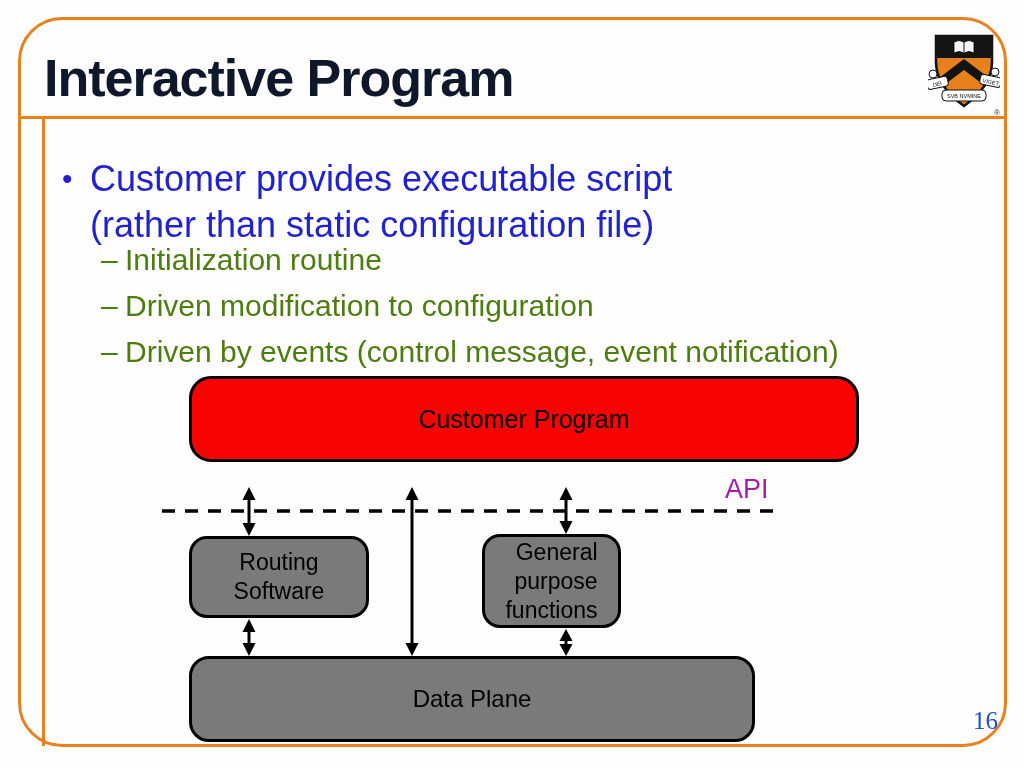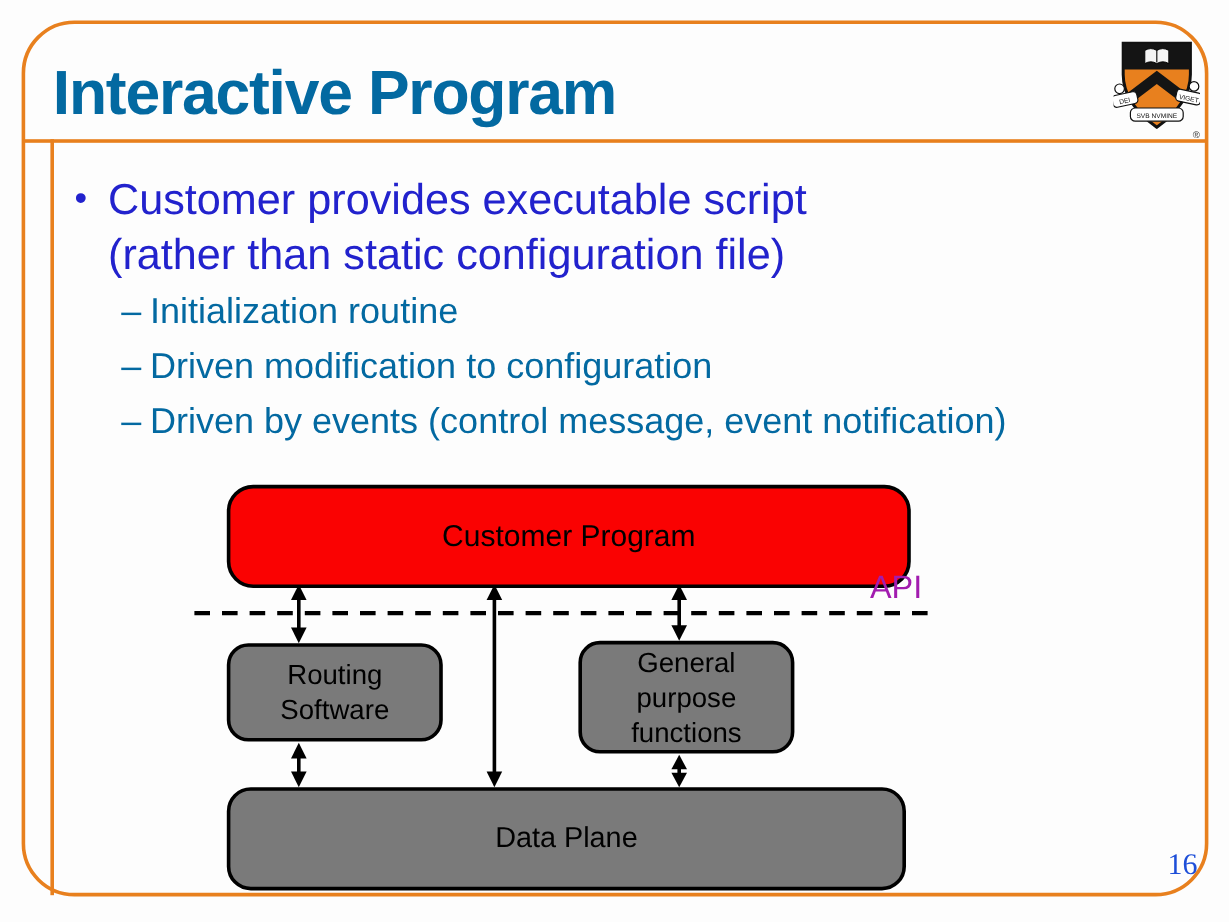--- a/index.html
+++ b/index.html
@@ -11,43 +11,43 @@
   }
   
   .frame{
     position:absolute;left:18px;top:17px;width:989px;height:730px;
     box-sizing:border-box;border:3px solid #E8801E;border-radius:44px;
   }
   .h-divider{position:absolute;left:19px;top:116px;width:986px;height:3px;background:#E8801E;}
   .v-accent{position:absolute;left:42px;top:116px;width:3px;height:630px;background:#E8801E;}
   .title{
     position:absolute;left:44px;top:52px;font-size:52px;line-height:52px;
-    font-weight:700;letter-spacing:-1px;color:#0369a1;white-space:nowrap;
+    font-weight:700;letter-spacing:-1px;color:#0f172a;white-space:nowrap;
   }
   .pagenum{
     position:absolute;left:964px;top:707px;width:34px;text-align:right;
     font-family:"Liberation Serif",serif;font-size:25px;color:#1d4ed8;
   }
   
-  .bullet-line{position:absolute;font-size:36px;line-height:40px;color:#2222CD;white-space:nowrap;}
+  .bullet-line{position:absolute;font-size:36px;line-height:40px;color:#2222CD;white-space:nowrap;margin-top:13px;}
   .bl1{left:62px;top:146px;}
   .bl1 .marker{display:inline-block;width:28px;font-size:30px;vertical-align:top;line-height:40px;}
   .bl2{left:90px;top:192px;}
-  .sub-line{position:absolute;left:101px;font-size:30px;line-height:36px;color:#0369a1;white-space:nowrap;}
+  .sub-line{position:absolute;left:101px;font-size:30px;line-height:36px;color:#4d7c0f;white-space:nowrap;}
   .sub-line .marker{display:inline-block;width:24px;}
   .sb1{top:242px;} .sb2{top:288px;} .sb3{top:334px;}
   
   .node{
     position:absolute;box-sizing:border-box;border:3px solid #000;
     display:flex;align-items:center;justify-content:center;text-align:center;
     color:#000;white-space:pre-line;
   }
-  .node-customer{left:189px;top:404px;width:570px;height:86px;background:#FA0202;border-radius:22px;font-size:25px;}
+  .node-customer{left:189px;top:376px;width:670px;height:86px;background:#FA0202;border-radius:22px;font-size:25px;}
   .node-routing {left:189px;top:536px;width:180px;height:82px;background:#7A7A7A;border-radius:18px;font-size:23px;line-height:29px;}
-  .node-general {left:482px;top:534px;width:180px;height:94px;background:#7A7A7A;border-radius:18px;font-size:23px;line-height:29px;}
+  .node-general {left:482px;top:534px;width:139px;height:94px;background:#7A7A7A;border-radius:18px;font-size:23px;line-height:29px;text-align:right;}
   .node-dataplane{left:189px;top:656px;width:566px;height:86px;background:#7A7A7A;border-radius:20px;font-size:24px;}
   .api-label{position:absolute;left:725px;top:474px;font-size:27px;line-height:30px;color:#a21caf;}
   .overlay{position:absolute;left:0;top:0;pointer-events:none;}
   .logo{position:absolute;left:928px;top:32px;}
 </style>
 </head>
 <body>
 
 <div class="frame"></div>
 <div class="h-divider"></div>

